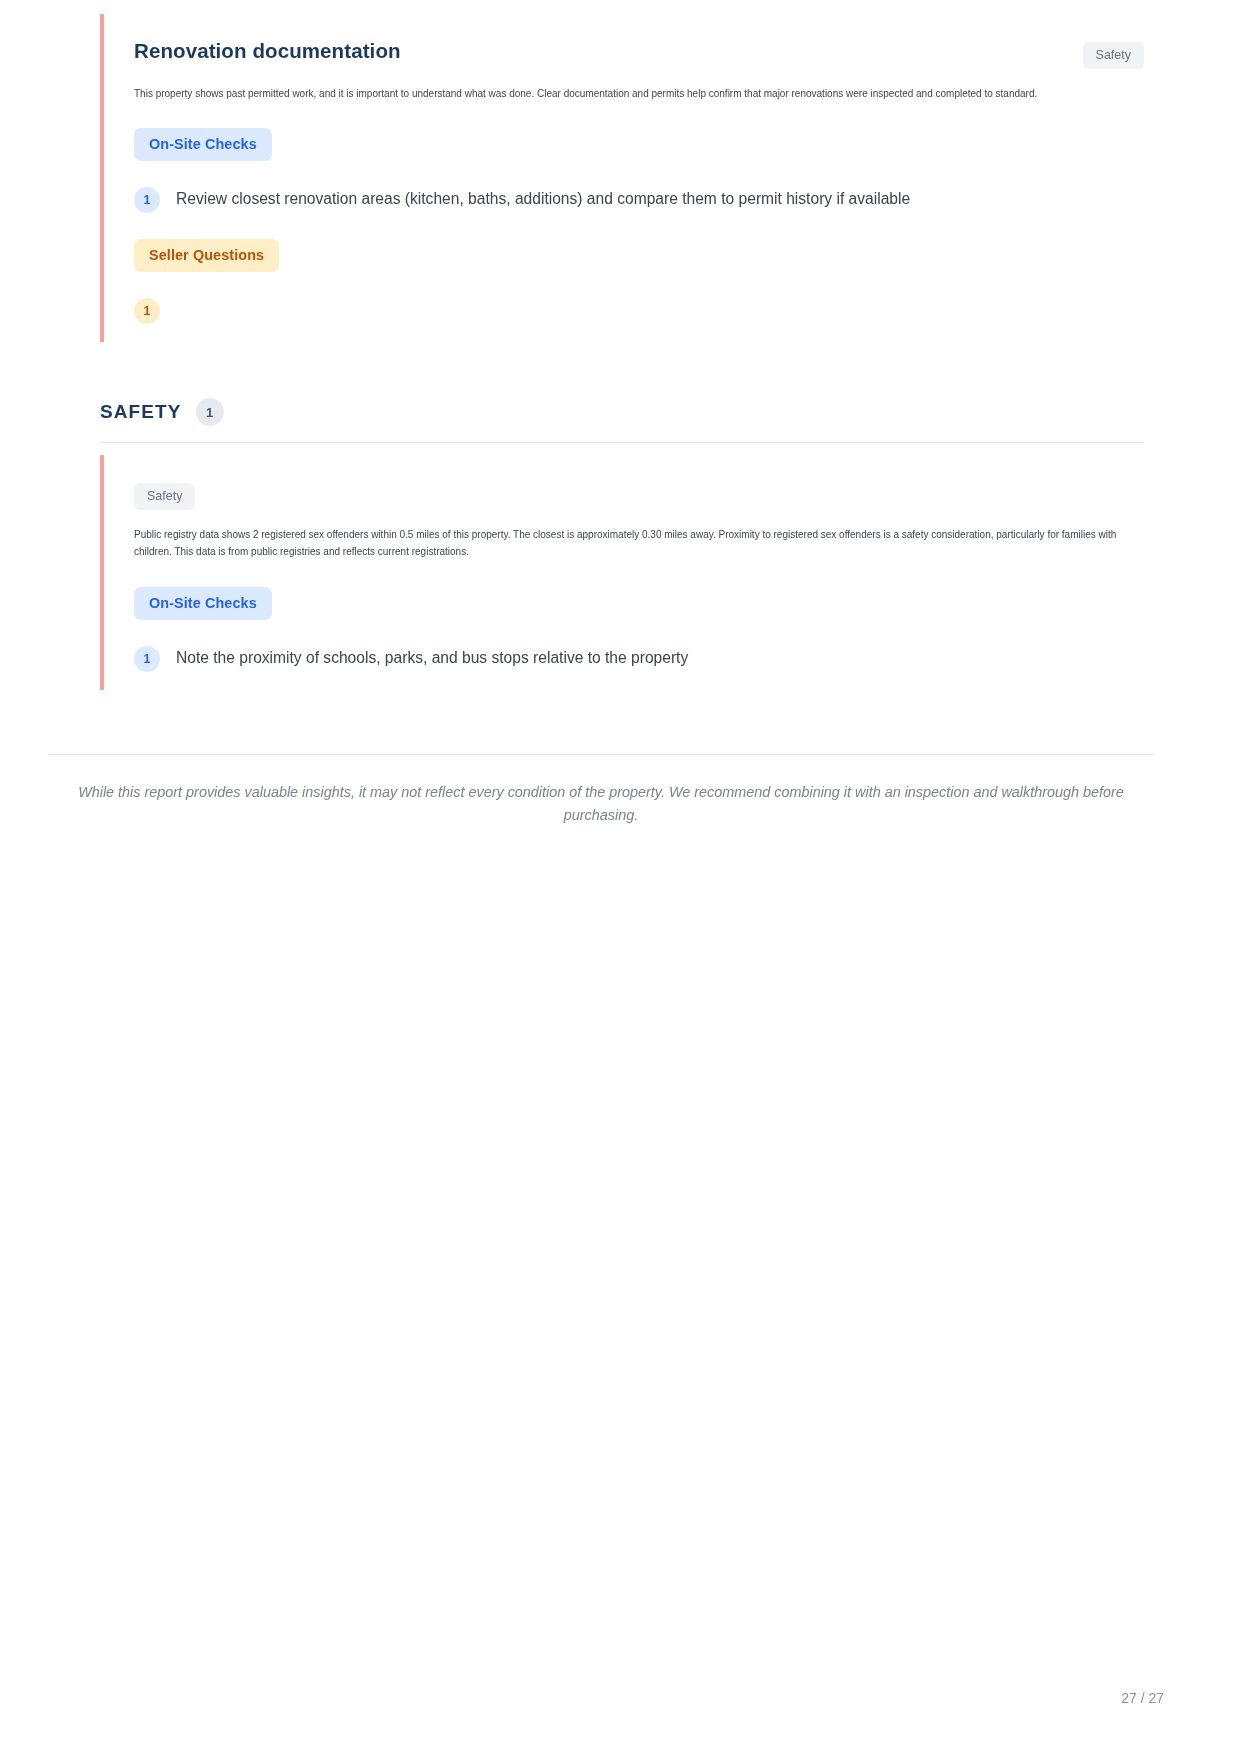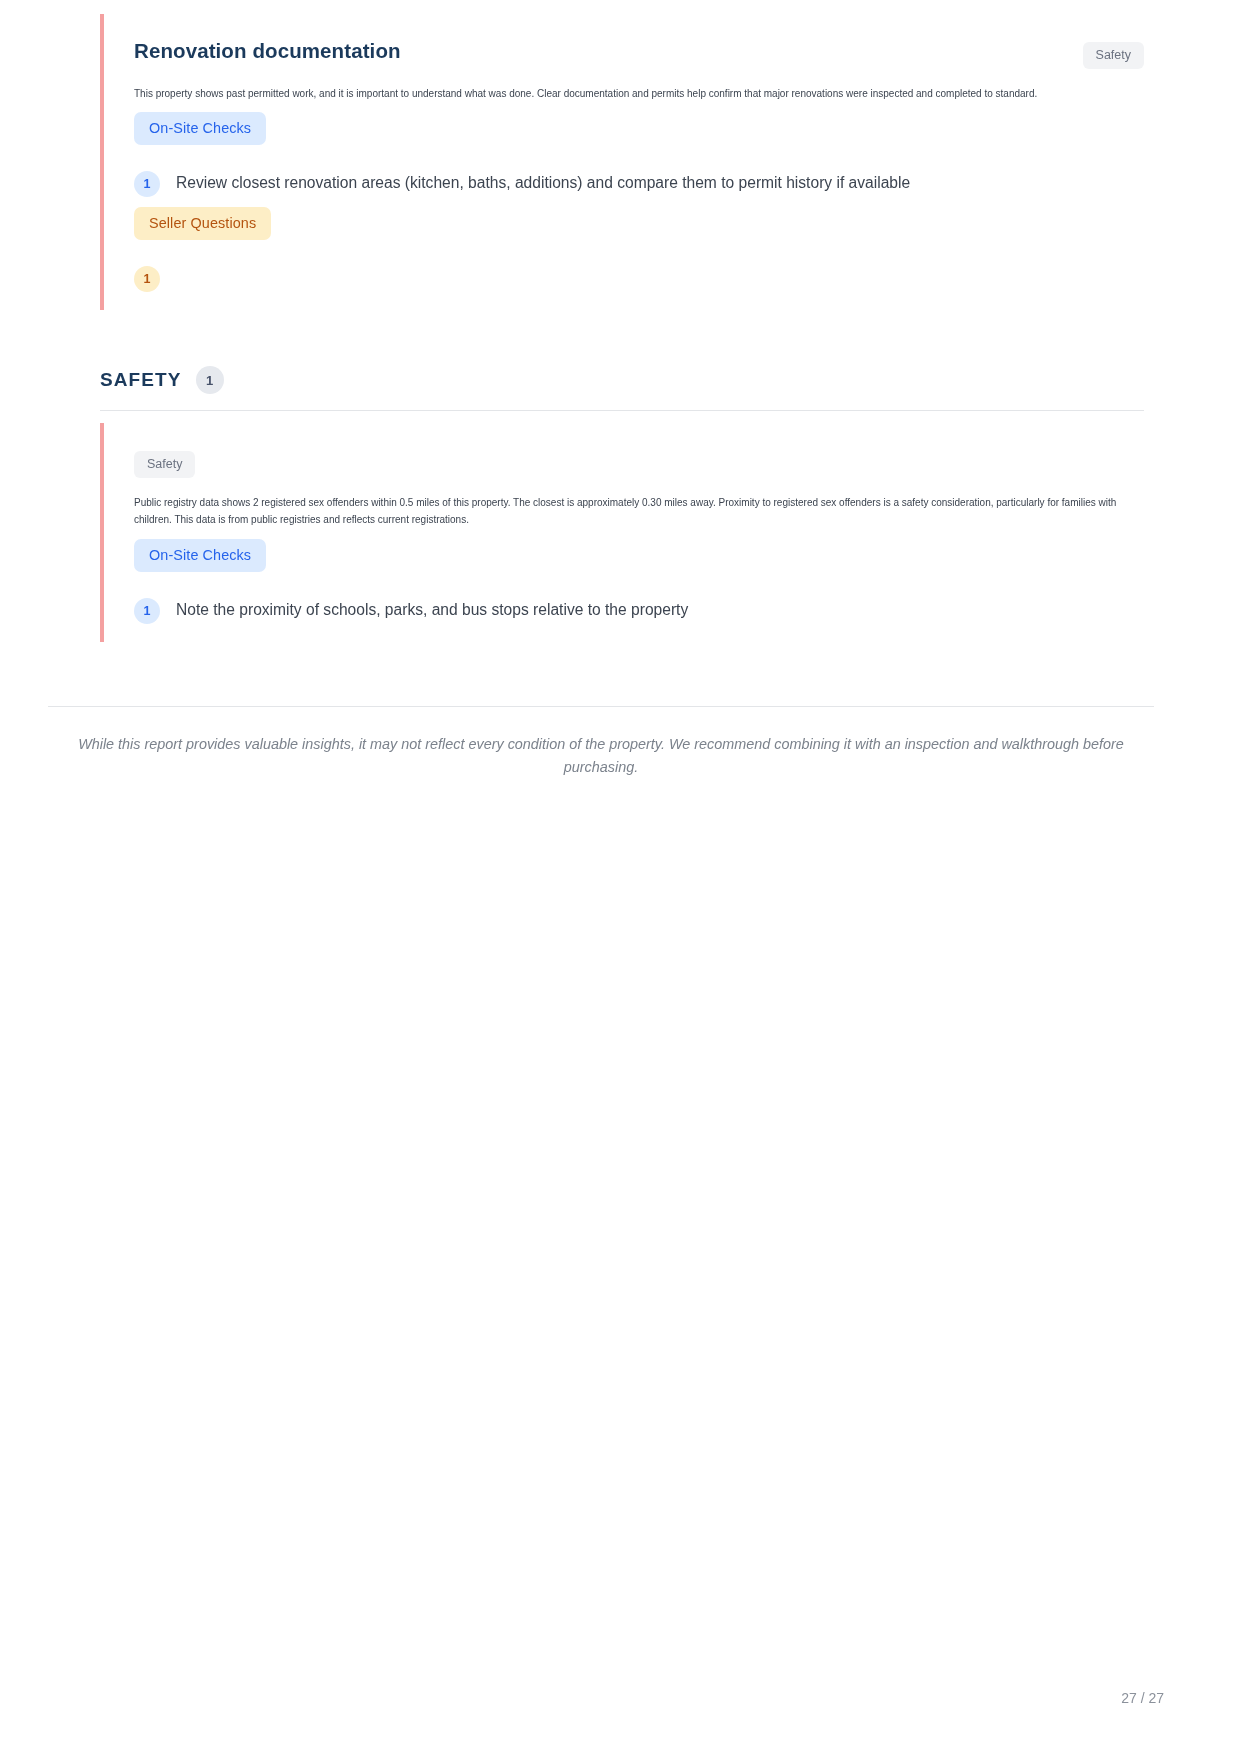--- a/index.html
+++ b/index.html
@@ -68,24 +68,24 @@
     line-height: 1.72;
     color: #3c4450;
     margin: 16px 0 0 0;
     max-width: 1010px;
     font-weight: 400;
   }
 
   .chip {
     display: inline-block;
     font-size: 14.4px;
-    font-weight: 400;
+    font-weight: 700;
     border-radius: 7px;
     padding: 8px 15px 9px 15px;
-    margin-top: 10px;
+    margin-top: 26px;
     letter-spacing: 0.1px;
   }
   .chip-checks {
     background: #dbeafe;
     color: #2563eb;
   }
   .chip-questions {
     background: #fdeec6;
     color: #b4530f;
   }

